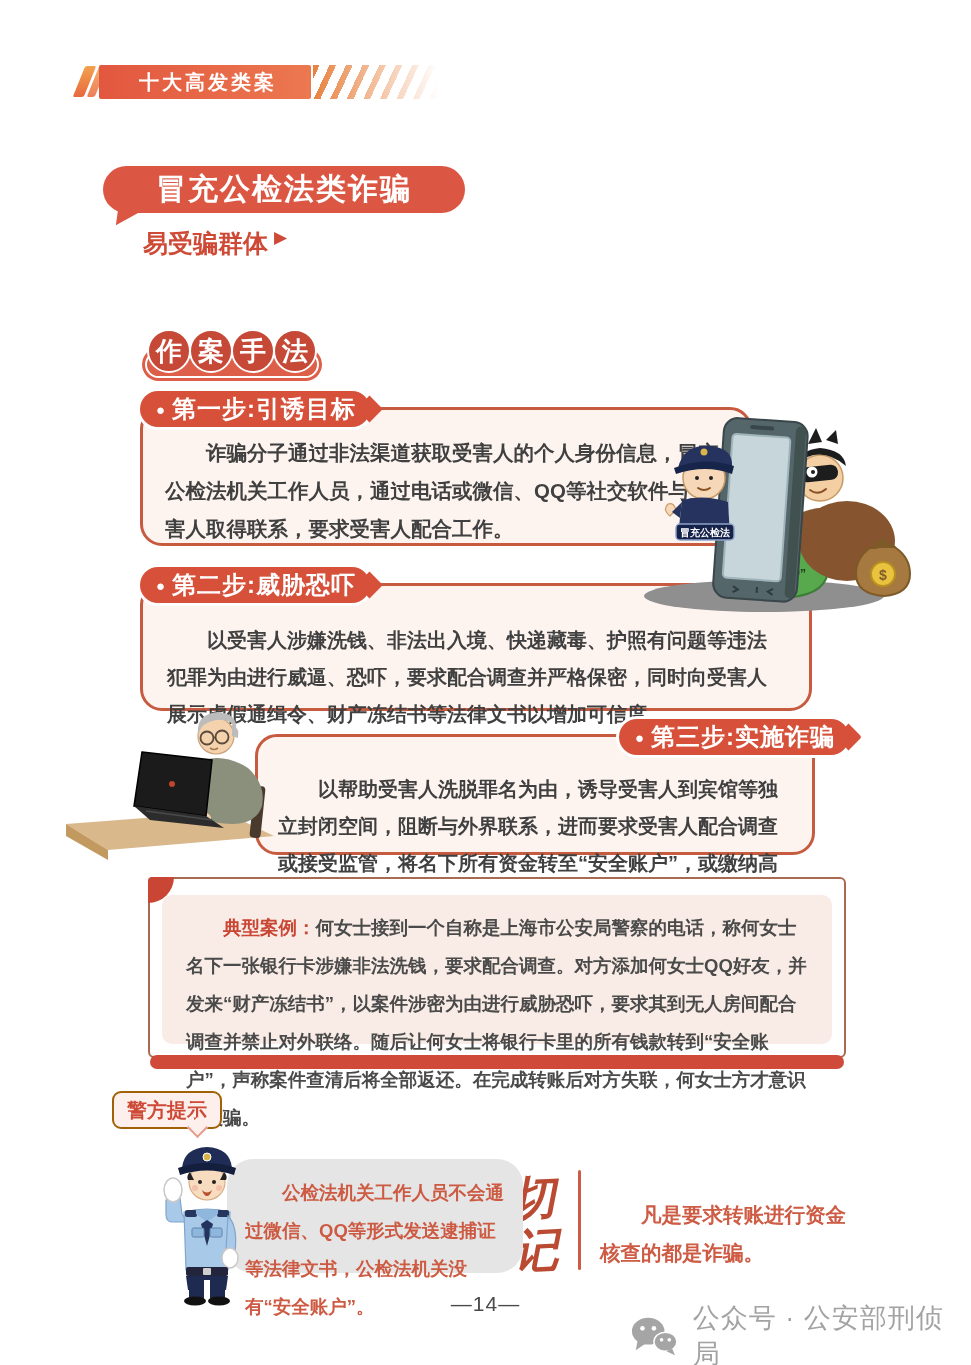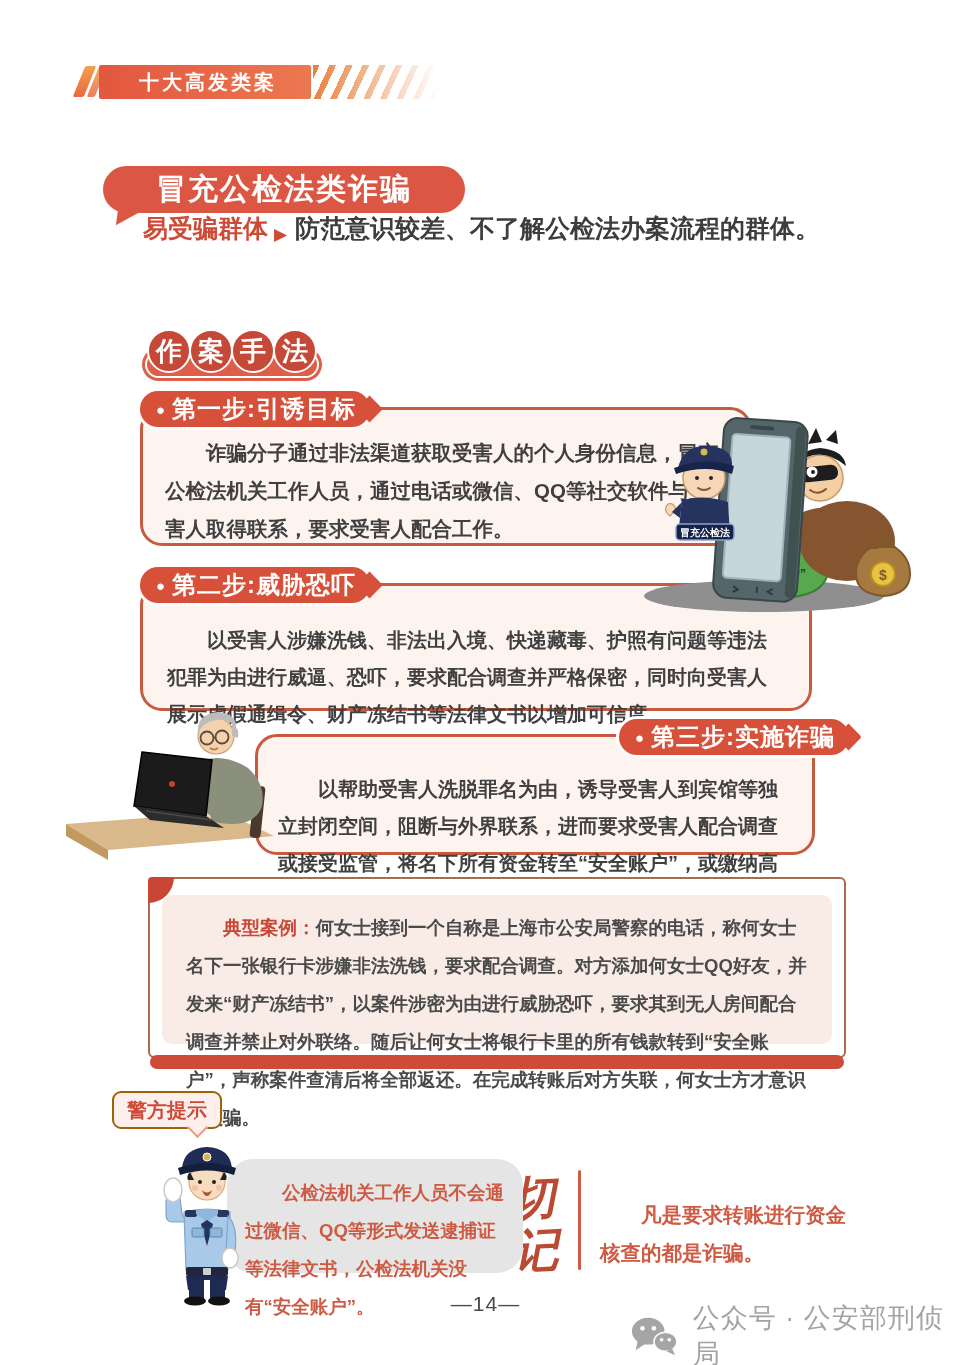--- a/index.html
+++ b/index.html
@@ -12,21 +12,21 @@
   .slash { position:absolute; top:2px; width:11px; height:31px; transform:skewX(-22deg); background:linear-gradient(180deg,#f2a24e,#e8683e); border-radius:2px; }
   .slash.s1 { left:4px; }
   .slash.s2 { left:18px; width:8px; opacity:.85; }
   .banner-bar { position:absolute; left:24px; top:1px; width:212px; height:34px; background:linear-gradient(90deg,#e2573f,#ec7850); border-radius:2px; color:#fff; font-size:20px; font-weight:700; letter-spacing:3px; line-height:34px; padding-left:40px;font-family:Liberation Serif, serif; }
   .banner-stripes { position:absolute; left:238px; top:1px; width:136px; height:34px; background:repeating-linear-gradient(115deg,#e8823f 0 6px,rgba(255,255,255,0) 6px 15px); }
   .banner-stripes::after { content:""; position:absolute; inset:0; background:linear-gradient(90deg,rgba(255,255,255,0) 0%,#fff 92%); }
 
   
   .title-bubble { position:absolute; left:103px; top:166px; width:362px; height:47px; background:#dc5743; border-radius:24px; color:#fff; font-size:30px; font-weight:700; letter-spacing:2px; text-align:center; line-height:46px; z-index:2; }
   .title-bubble::after { content:""; position:absolute; left:14px; bottom:-14px; width:0; height:0; border-top:18px solid #dc5743; border-right:24px solid transparent; transform:rotate(8deg); }
-  .target-line { position:absolute; left:143px; top:212px; display:flex; align-items:flex-end; white-space:nowrap; }
+  .target-line { position:absolute; left:143px; top:227px; display:flex; align-items:flex-start; white-space:nowrap; }
   .target-label { color:#cf4a36; font-size:25px; font-weight:700; }
   .target-arrow { color:#cf4a36; font-size:17px; margin:0 8px 0 6px; }
   .target-desc { color:#3d3d3d; font-size:25px; font-weight:700; }
 
   
   .method-badge { position:absolute; left:142px; top:329px; width:180px; height:52px; z-index:3; }
   .method-rect { position:absolute; left:0; top:19px; width:180px; height:33px; background:#dd5f49; border-radius:18px; }
   .method-rect::after { content:""; position:absolute; inset:3px; border:2px solid #fff; border-radius:14px; }
   .method-circles { position:absolute; left:5px; top:0; display:flex; }
   .method-circle { width:44px; height:44px; border-radius:50%; background:#c64938; border:2px solid #fff; color:#fff; font-size:26px; font-weight:700; text-align:center; line-height:40px; margin-right:-2px; }
@@ -84,21 +84,20 @@
     <div class="slash s1"></div>
     <div class="slash s2"></div>
     <div class="banner-bar">十大高发类案</div>
     <div class="banner-stripes"></div>
   </div>
 
   <div class="title-bubble">冒充公检法类诈骗</div>
   <div class="target-line">
     <span class="target-label">易受骗群体</span>
     <span class="target-arrow">▶</span>
-    <span class="target-desc">防范意识较差、不了解公检法办案流程的群体。</span>
   </div>
 
   <div class="method-badge">
     <div class="method-rect"></div>
     <div class="method-circles">
       <div class="method-circle">作</div>
       <div class="method-circle">案</div>
       <div class="method-circle">手</div>
       <div class="method-circle">法</div>
     </div>

